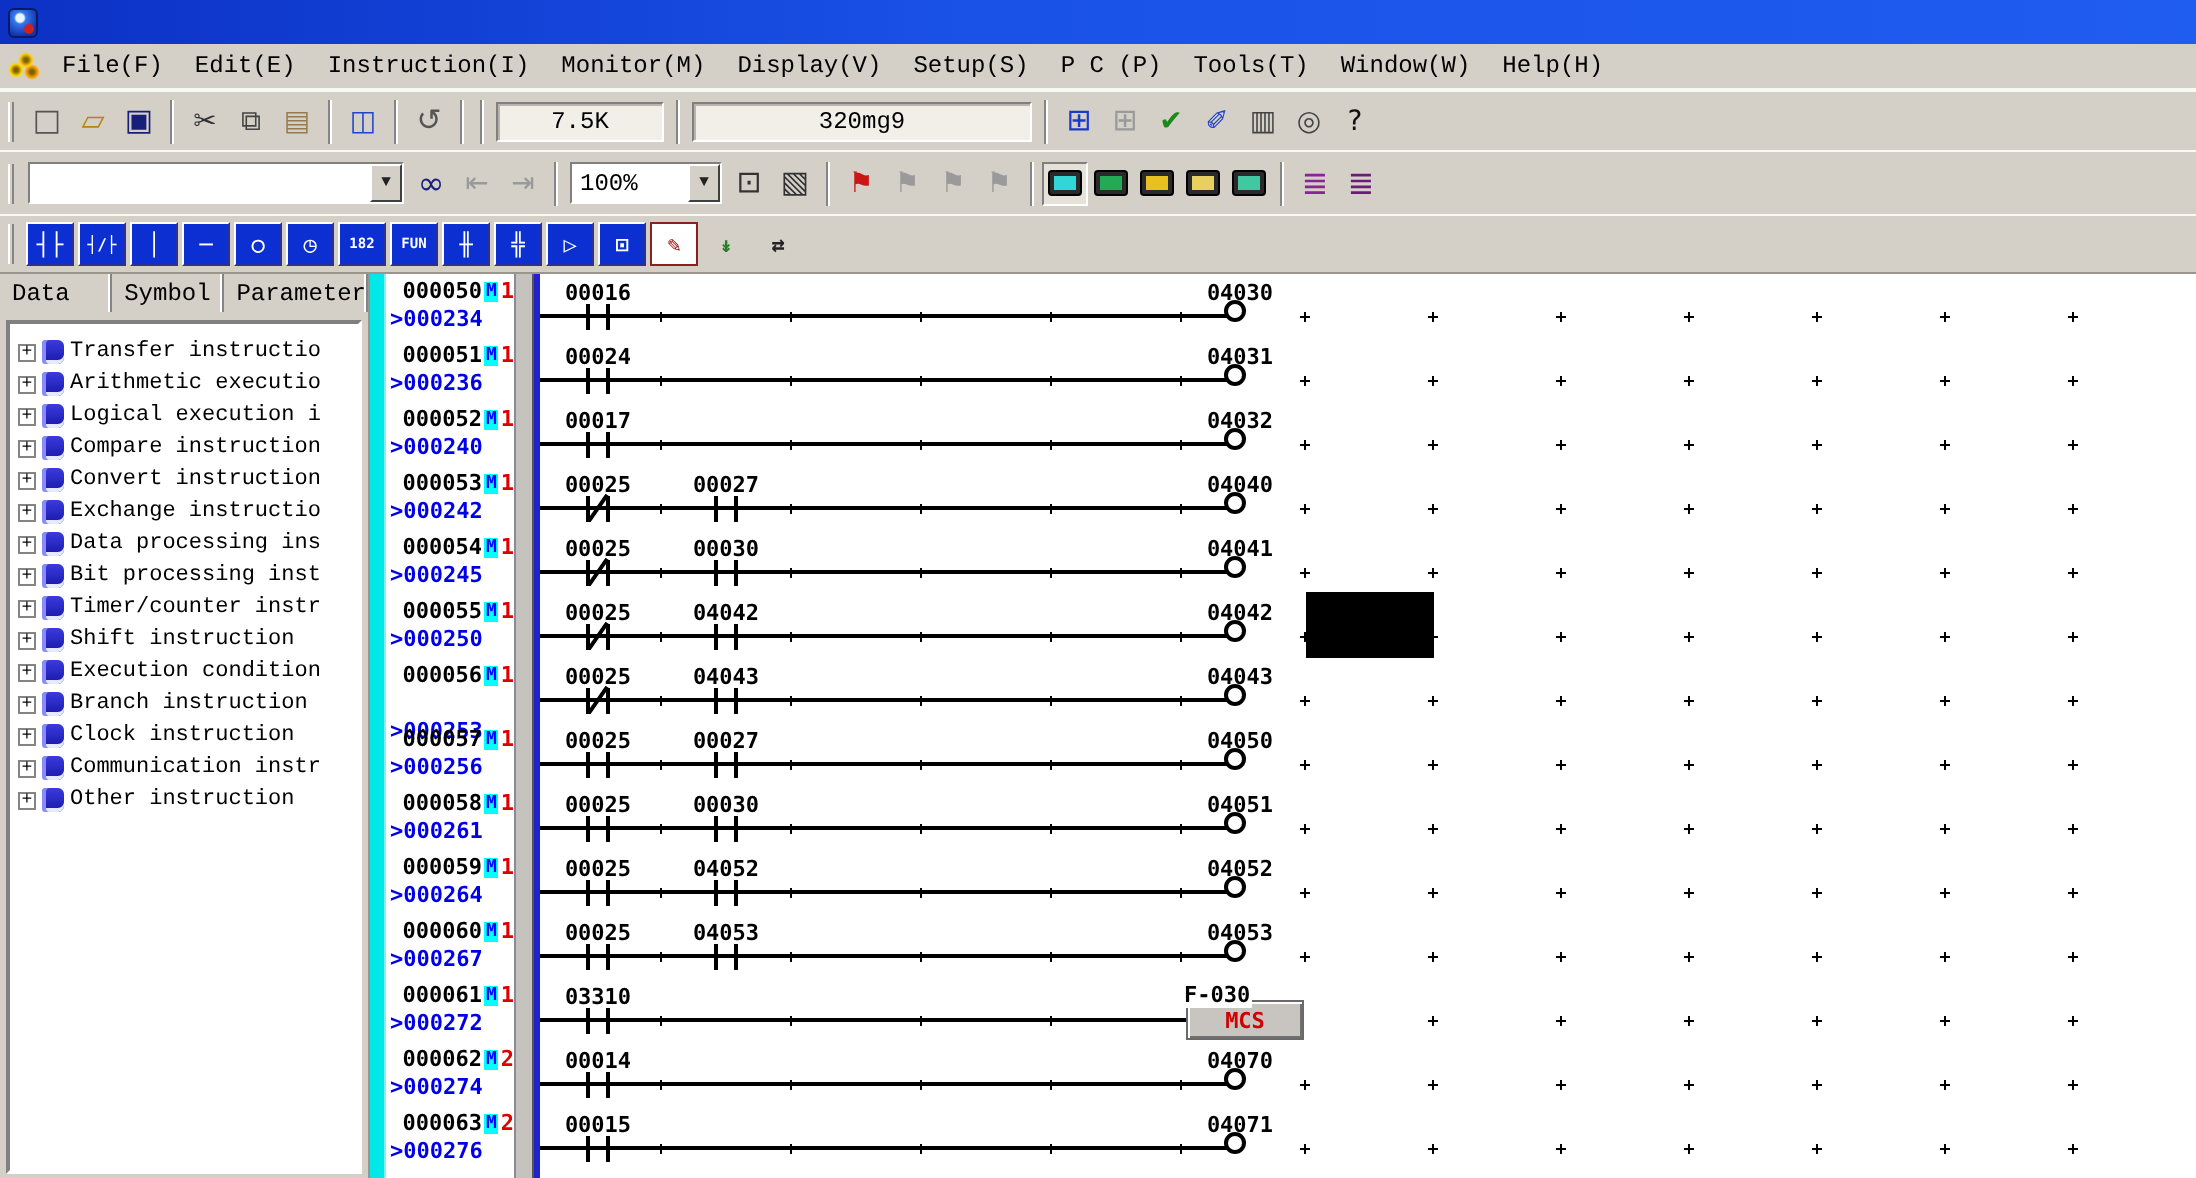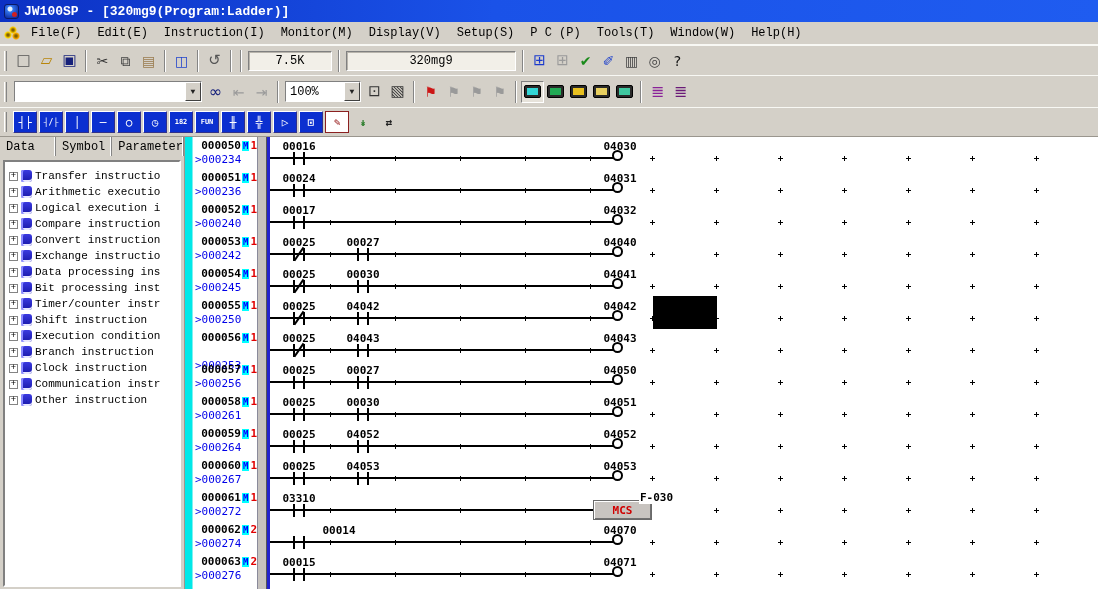--- a/index.html
+++ b/index.html
@@ -61,31 +61,30 @@
 #canvas{position:absolute;inset:0;}
 .lab{position:absolute;font-weight:bold;font-size:11px;white-space:pre;line-height:12px;}
 .hline{position:absolute;height:2px;background:#000;}
 .cbar{position:absolute;width:2px;height:13px;background:#000;}
 .ncslash{position:absolute;width:2px;height:16px;background:#000;transform:rotate(35deg);}
 .coilc{position:absolute;width:11px;height:11px;border:2px solid #000;border-radius:50%;background:#fff;}
 .cross{position:absolute;width:5px;height:5px;background:linear-gradient(#000,#000) 50% 50%/5px 1px no-repeat,linear-gradient(#000,#000) 50% 50%/1px 5px no-repeat;}
 .stepgrp{position:absolute;width:66px;display:flex;align-items:center;justify-content:flex-end;gap:1px;font-weight:bold;font-size:11px;line-height:12px;}
 .s-flag{font-size:9px;line-height:10px;background:#00ffff;color:#0000ff;padding:0 1px;}
 .s-level{color:#e00000;}
-.s-addr{position:absolute;color:#0000e8;font-weight:normal;font-size:11px;line-height:12px;}
+.s-addr{position:absolute;color:#0000e8;font-weight:bold;font-size:11px;line-height:12px;}
 .fblock{position:absolute;width:59px;height:20px;background:#c8c4c0;border:1px solid #6a6a6a;box-shadow:inset 1px 1px 0 #fff,inset -1px -1px 0 #707070;display:flex;align-items:center;justify-content:center;color:#d00000;font-weight:bold;font-size:11px;}
 .funlab{position:absolute;font-weight:bold;font-size:11px;background:#fff;padding:0 1px;line-height:12px;}
 .blackbox{position:absolute;left:468px;top:159px;width:64px;height:33px;background:#000;}
 </style>
 </head>
 <body>
 
 <div class="titlebar">
   <span class="app-icon"></span>
-  <span>JW100SP - [320mg9(Program:Ladder)]</span>
 </div>
 
 <div class="menubar">
   <span class="doc-balls"></span>
   <span id="menu-items" style="display: inline-flex;">
       <span class="menu-item">File(F)</span>
       <span class="menu-item">Edit(E)</span>
       <span class="menu-item">Instruction(I)</span>
       <span class="menu-item">Monitor(M)</span>
       <span class="menu-item">Display(V)</span>
@@ -654,42 +653,42 @@
         <div class="s-addr" style="left: 10px; top: 369px;">&gt;000272</div>
         <div class="hline" style="left: 85px; top: 372px; width: 323px;"></div>
         <div class="cross" style="left: 143px; top: 371px;"></div>
         <div class="cross" style="left: 208px; top: 371px;"></div>
         <div class="cross" style="left: 273px; top: 371px;"></div>
         <div class="cross" style="left: 338px; top: 371px;"></div>
         <div class="cbar" style="left: 108px; top: 367px;"></div>
         <div class="cbar" style="left: 118px; top: 367px;"></div>
         <div class="lab" style="left: 114px; top: 356px; transform: translateX(-50%);">03310</div>
         <div class="fblock" style="left: 408px; top: 363px;">MCS</div>
-        <div class="funlab" style="left: 406px; top: 355px; margin-left: 48px;">F-030</div>
+        <div class="funlab" style="left: 406px; top: 355px;">F-030</div>
         <div class="cross" style="left: 529px; top: 371px;"></div>
         <div class="cross" style="left: 593px; top: 371px;"></div>
         <div class="cross" style="left: 657px; top: 371px;"></div>
         <div class="cross" style="left: 721px; top: 371px;"></div>
         <div class="cross" style="left: 785px; top: 371px;"></div>
         <div class="cross" style="left: 849px; top: 371px;"></div>
         <div class="stepgrp" style="left: 6px; top: 387px;">
           <span class="s-step">000062</span>
           <span class="s-flag">M</span>
           <span class="s-level">2</span>
         </div>
         <div class="s-addr" style="left: 10px; top: 401px;">&gt;000274</div>
         <div class="hline" style="left: 85px; top: 404px; width: 344px;"></div>
         <div class="cross" style="left: 143px; top: 403px;"></div>
         <div class="cross" style="left: 208px; top: 403px;"></div>
         <div class="cross" style="left: 273px; top: 403px;"></div>
         <div class="cross" style="left: 338px; top: 403px;"></div>
         <div class="cross" style="left: 403px; top: 403px;"></div>
         <div class="cbar" style="left: 108px; top: 399px;"></div>
         <div class="cbar" style="left: 118px; top: 399px;"></div>
-        <div class="lab" style="left: 114px; top: 388px; transform: translateX(-50%); margin-left: 40px;">00014</div>
+        <div class="lab" style="left: 114px; top: 388px; transform: translateX(-50%);">00014</div>
         <div class="coilc" style="left: 427px; top: 397px;"></div>
         <div class="lab" style="left: 435px; top: 388px; transform: translateX(-50%);">04070</div>
         <div class="cross" style="left: 465px; top: 403px;"></div>
         <div class="cross" style="left: 529px; top: 403px;"></div>
         <div class="cross" style="left: 593px; top: 403px;"></div>
         <div class="cross" style="left: 657px; top: 403px;"></div>
         <div class="cross" style="left: 721px; top: 403px;"></div>
         <div class="cross" style="left: 785px; top: 403px;"></div>
         <div class="cross" style="left: 849px; top: 403px;"></div>
         <div class="stepgrp" style="left: 6px; top: 419px;">

